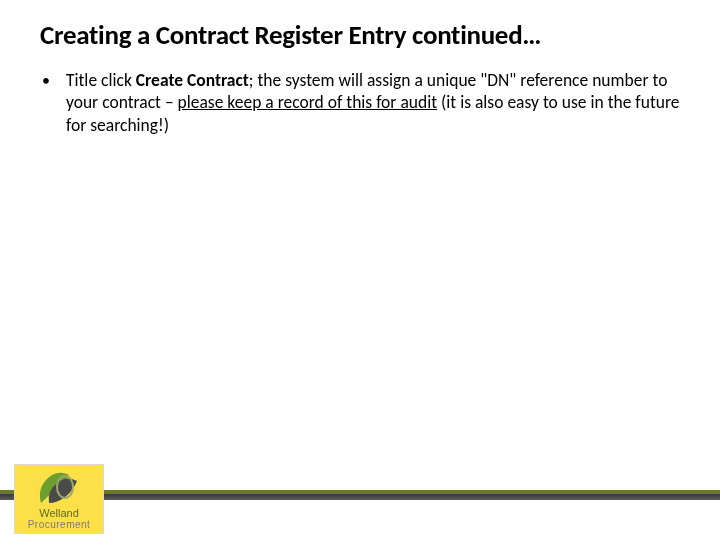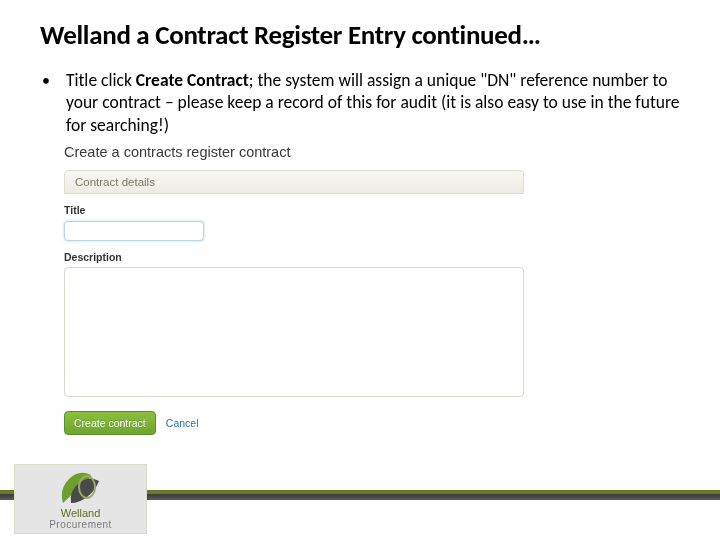--- a/index.html
+++ b/index.html
@@ -32,21 +32,21 @@
     color: #000;
     margin-right: 16px;
     margin-top: 2px;
   }
   .bullet-text {
     font-size: 17.5px;
     color: #000;
     line-height: 1.28;
   }
   .bullet-text .bold { font-weight: bold; }
-  .bullet-text .underline { }
+  .bullet-text .underline { text-decoration: underline; }
   .form-area {
     margin-left: 24px;
     margin-top: 2px;
     width: 460px;
   }
   .form-heading {
     font-size: 14.5px;
     color: #3a3a3a;
     font-family: Arial, sans-serif;
     margin-bottom: 10px;
@@ -118,23 +118,23 @@
     right: 0;
     bottom: 40px;
     height: 10px;
     border-top: 4px solid #6a7a2a;
     background: linear-gradient(#3a3a3a, #5a5a5a);
   }
   .logo {
     position: absolute;
     left: 14px;
     bottom: 6px;
-    width: 133px;
+    width: 90px;
     height: 70px;
-    background: #e5e5e5;
+    background: #fde047;
     border: 1px solid #d8dcc8;
     display: flex;
     flex-direction: column;
     align-items: center;
     justify-content: center;
   }
   .logo svg { display: block; }
   .logo-text {
     font-size: 11px;
     font-family: Arial, sans-serif;
@@ -145,44 +145,29 @@
     font-size: 10px;
     font-family: Arial, sans-serif;
     color: #7a7a7a;
     letter-spacing: 0.5px;
   }
 </style>
 </head>
 <body>
 
 <div class="slide">
-  <div class="title">Welland a Contract Register Entry continued…</div>
+  <div class="title">Creating a Contract Register Entry continued…</div>
 
   <div class="bullet-row">
     <div class="bullet-dot">•</div>
     <div class="bullet-text">
       <span>Title click </span><span class="bold">Create Contract</span><span>; the system will assign a unique "DN" reference number to your contract – </span><span class="underline">please keep a record of this for audit</span><span> (it is also easy to use in the future for searching!)</span>
     </div>
   </div>
 
-  <div class="form-area">
-    <div class="form-heading">Create a contracts register contract</div>
-    <div class="panel-header">Contract details</div>
-
-    <div class="field-label">Title</div>
-    <input class="title-input" value=" " style="">
-
-    <div class="field-label">Description</div>
-    <textarea class="desc-input" style=""></textarea>
-
-    <div class="button-row">
-      <button class="create-btn">Create contract</button>
-      <span class="cancel-link">Cancel</span>
-    </div>
-  </div>
 </div>
 
 <div class="footer-bar"></div>
 
 <div class="logo">
   <svg width="48" height="40" viewBox="0 0 48 40">
     <path d="M6 34 Q2 20 12 10 Q22 0 34 6 Q30 14 22 20 Q14 26 6 34 Z" fill="#6e9e2e"></path>
     <path d="M14 34 Q12 22 22 14 Q32 6 42 12 Q38 22 30 28 Q22 34 14 34 Z" fill="#4a4a4a"></path>
     <ellipse cx="30" cy="18" rx="8" ry="11" fill="none" stroke="#9aa96a" stroke-width="2"></ellipse>
   </svg>

